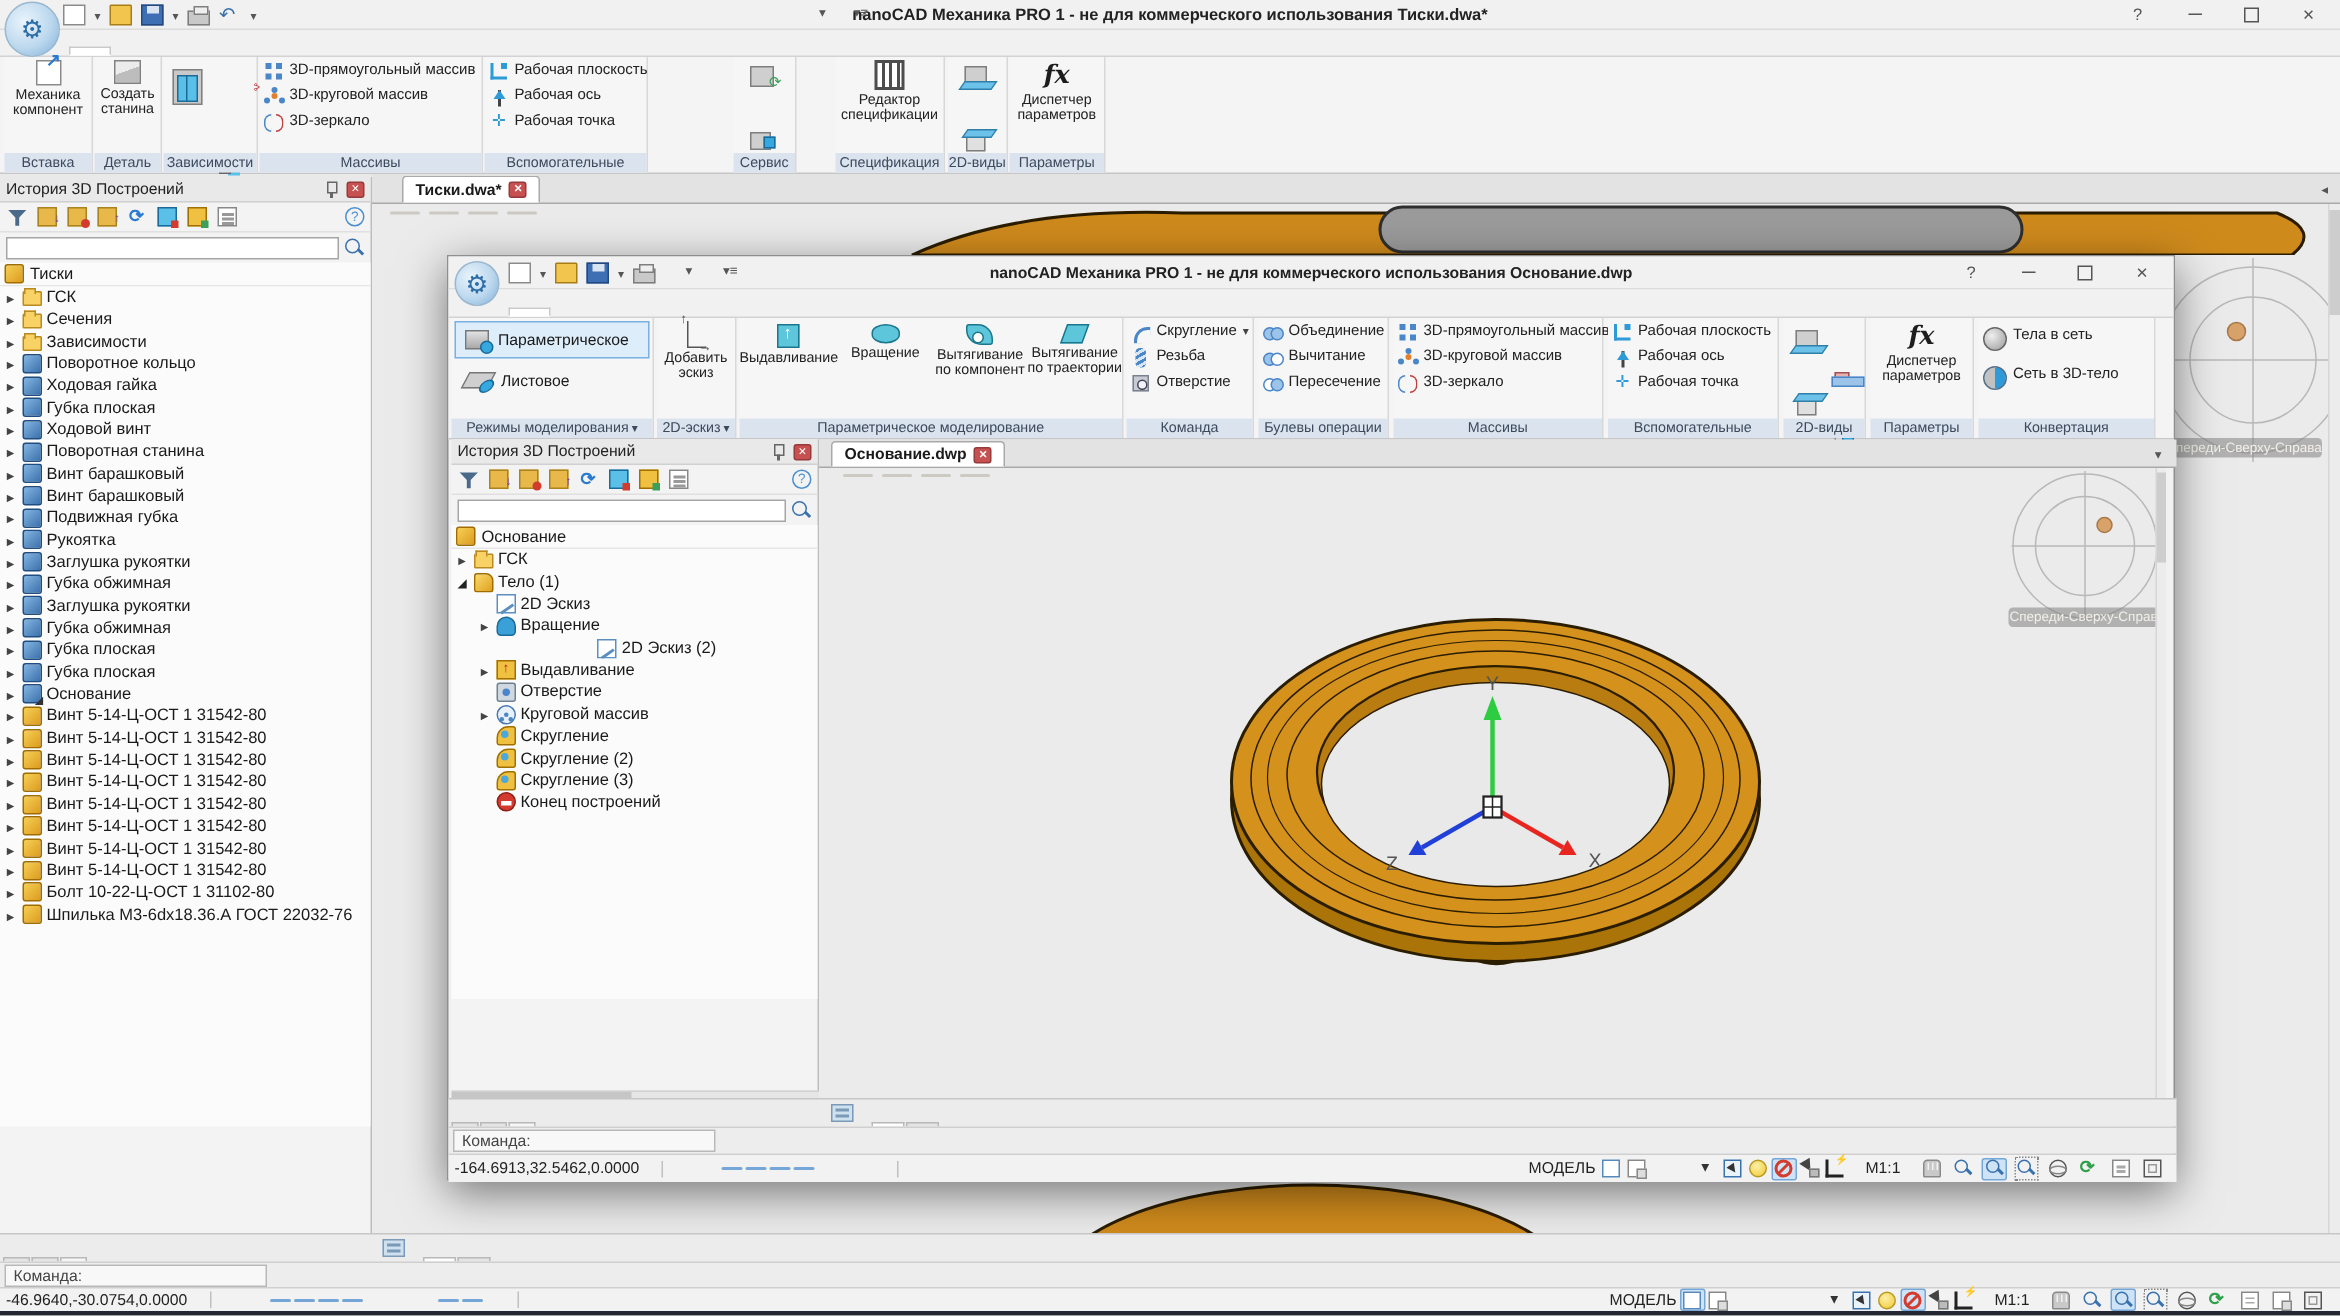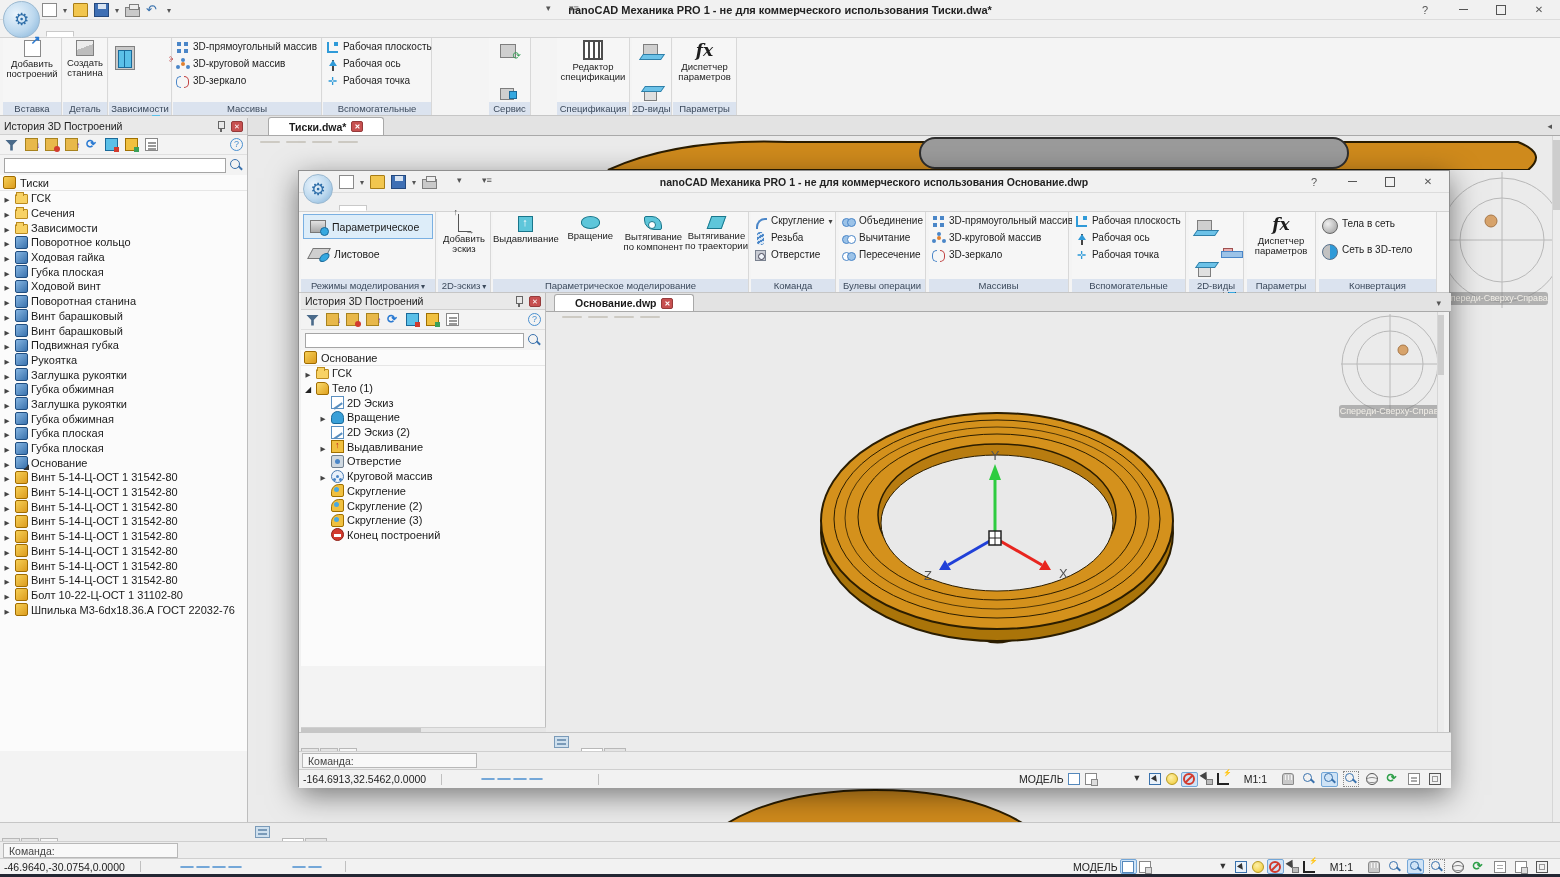--- a/index.html
+++ b/index.html
@@ -104,21 +104,21 @@
 .ri-constraint::before{content:"";position:absolute;left:2px;top:3px;width:6px;height:16px;background:#5bc0e8;border:1px solid #1a6a9a}
 .ri-constraint::after{content:"";position:absolute;right:2px;top:3px;width:6px;height:16px;background:#5bc0e8;border:1px solid #1a6a9a}
 .ri-scissors::before{content:"✂";position:absolute;color:#c04040;font-size:11px;line-height:13px;left:1px}
 .ri-pin3d::before{content:"";position:absolute;left:3px;top:1px;width:6px;height:11px;background:#5bc0e8;border:1px solid #1a6a9a;border-radius:2px}
 .ri-blocks::before{content:"";position:absolute;left:1px;top:3px;width:6px;height:6px;background:#9a9a9a;border:1px solid #666;box-shadow:6px 1px 0 #5bc0e8}
 
 .modebtn{display:flex;align-items:center;gap:6px;height:25px;margin:2px 2px 0 2px;padding:0 6px;border:1px solid transparent;font-size:10.5px}
 .modebtn.on{background:#ddedf9;border-color:#7ab0e2}
 
 .docrow{background:#e3e3e3;border-bottom:1px solid #a9a9a9}
-.doctab{position:absolute;top:1px;height:18px;background:#fff;border:1px solid #a9a9a9;border-bottom:none;display:flex;align-items:center;gap:5px;padding:0 20px;font-weight:bold;font-size:10.5px;border-radius:3px 3px 0 0}
+.doctab{position:absolute;top:1px;height:18px;background:#fff;border:1px solid #a9a9a9;border-bottom:none;display:flex;align-items:center;gap:5px;padding:0 8px;font-weight:bold;font-size:10.5px;border-radius:3px 3px 0 0}
 .closebox{width:12px;height:11px;background:#c75050;border:1px solid #953b3b;color:#fff;font-size:7px;line-height:10px;text-align:center;border-radius:2px}
 .closebox::before{content:"✕"}
 .tabscroll{color:#555;font-size:9px}
 
 .panel{background:#f3f3f3;border-right:1px solid #bdbdbd}
 .phead{height:17px;background:#e9e9e9;border-bottom:1px solid #d0d0d0;display:flex;align-items:center;padding:0 4px;font-size:10.5px;color:#222}
 .phead .t{flex:1}
 .pin-ic{width:10px;height:12px;position:relative;margin-right:5px}
 .pin-ic::before{content:"";position:absolute;left:2px;top:1px;width:5px;height:6px;border:1.5px solid #666}
 .pin-ic::after{content:"";position:absolute;left:4px;top:8px;width:1.5px;height:4px;background:#666}
@@ -269,21 +269,21 @@
         <span class="rtab"></span>
         <span class="rtab"></span>
         <span class="rtab"></span>
       </div>
   </div>
 
   <div class="abs ribbon" style="left:0;top:38px;width:1560px;height:78px">
     <div class="rgroup" style="left:3px;width:59px">
       <div class="bigbtn">
         <span class="bi bi-add-component"></span>
-        <span class="cap">Добавить построений</span>
+        <span class="cap">Механика компонент</span>
       </div>
       <div class="glabel">Вставка</div>
     </div>
     <div class="rgroup" style="left:63px;width:45px">
       <div class="bigbtn">
         <span class="bi bi-create-part"></span>
         <span class="cap">Создать станина</span>
       </div>
       <div class="glabel">Деталь</div>
     </div>
@@ -831,21 +831,21 @@
           <div class="trow" style="padding-left: 17px;">
             <span class="arr"></span>
             <span class="ic ic-sketch"></span>
             <span>2D Эскиз</span>
           </div>
           <div class="trow" style="padding-left: 17px;">
             <span class="arr arr-collapsed"></span>
             <span class="ic ic-revolve"></span>
             <span>Вращение</span>
           </div>
-          <div class="trow" style="padding-left: 17px;">
+          <div class="trow" style="padding-left: 17px; justify-content: center;">
             <span class="arr"></span>
             <span class="ic ic-sketch"></span>
             <span>2D Эскиз (2)</span>
           </div>
           <div class="trow" style="padding-left: 17px;">
             <span class="arr arr-collapsed"></span>
             <span class="ic ic-extrude"></span>
             <span>Выдавливание</span>
           </div>
           <div class="trow" style="padding-left: 17px;">

